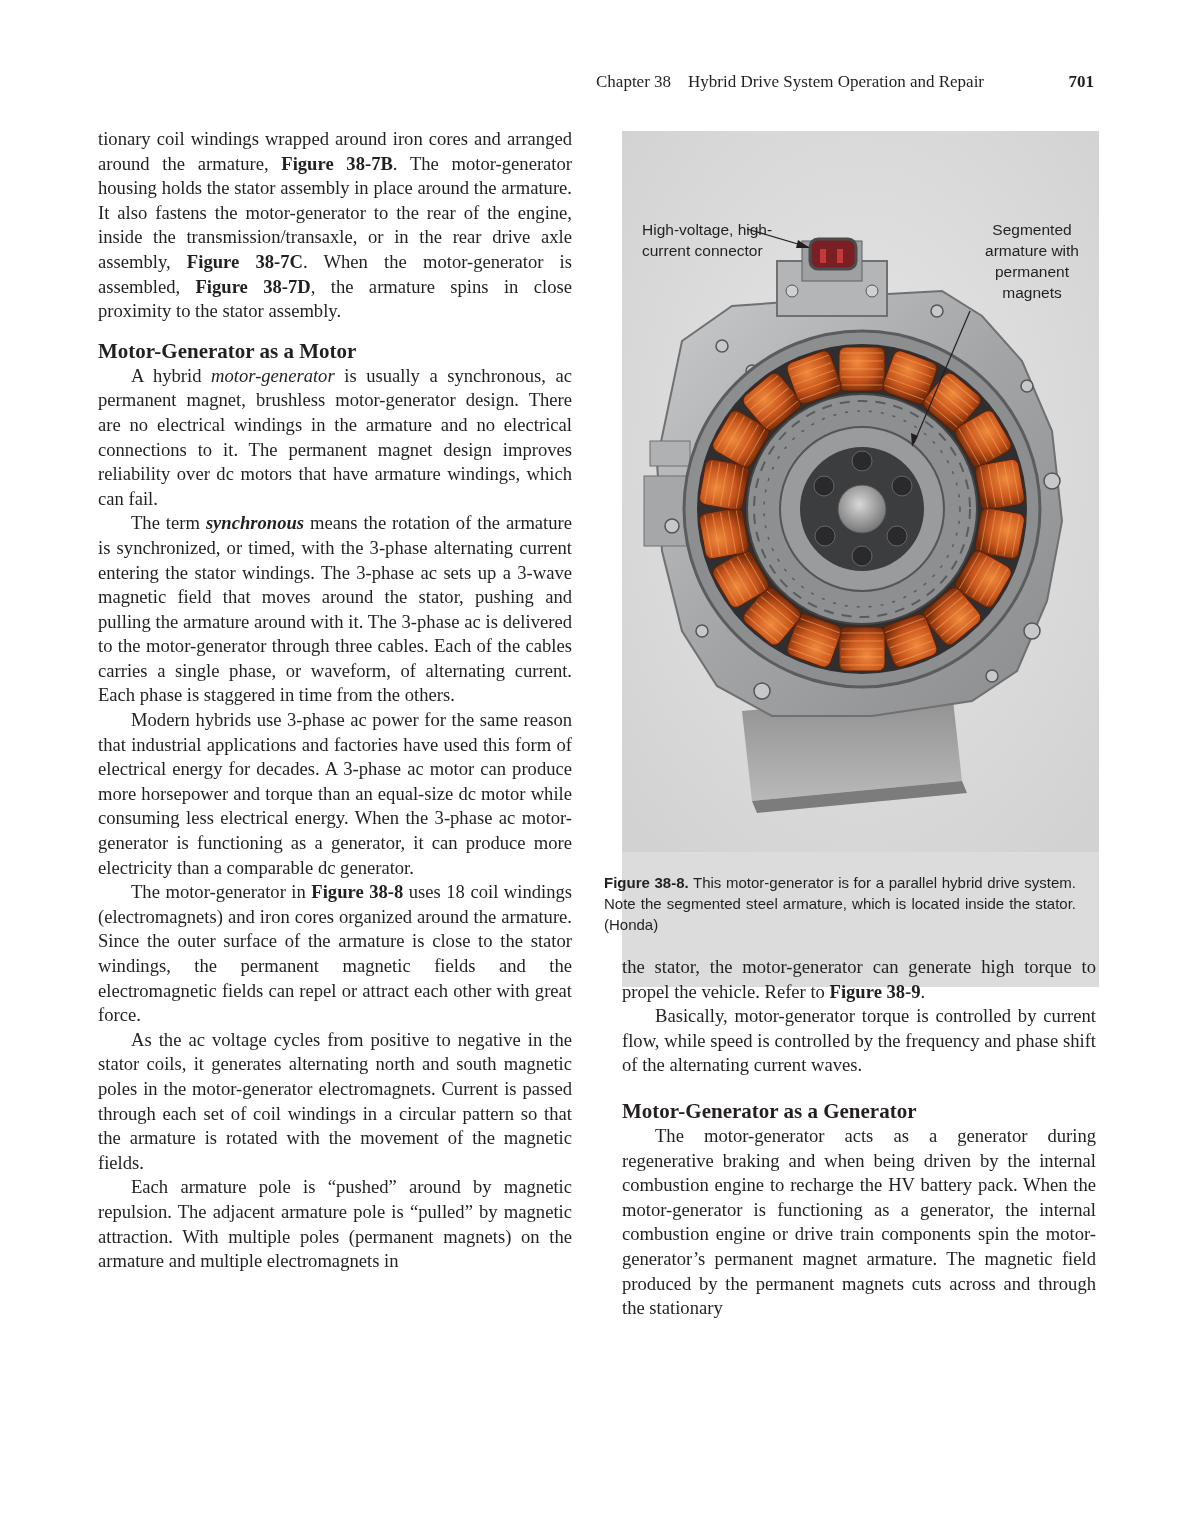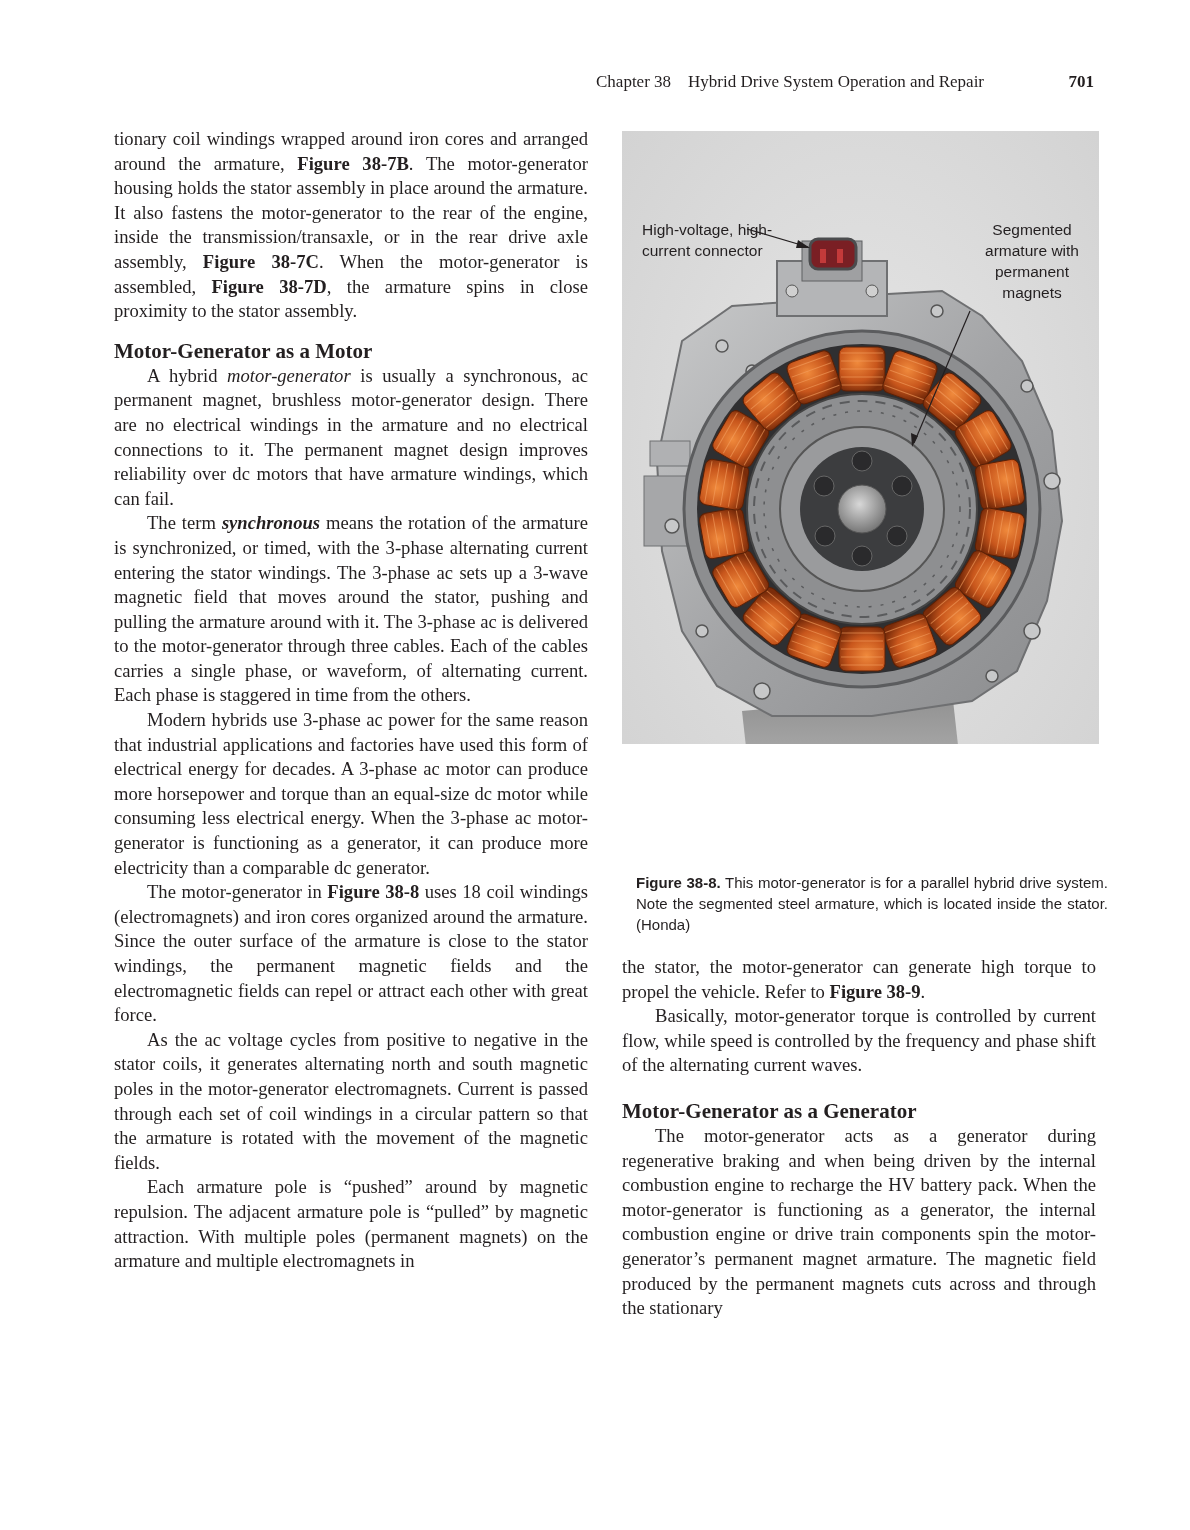--- a/index.html
+++ b/index.html
@@ -5,40 +5,40 @@
   html, body { margin: 0; padding: 0; background: #ffffff; }
   body { width: 1190px; height: 1530px; position: relative; overflow: hidden;
          font-family: "Liberation Serif", serif; color: #231f20; }
   .running-head { position: absolute; top: 70px; left: 596px; width: 500px; height: 24px;
                   font-size: 17px; line-height: 24px; }
   .running-head .chapter { position: absolute; left: 0; }
   .running-head .title { position: absolute; left: 92px; }
   .running-head .page-num { position: absolute; right: 2px; font-weight: bold; }
 
   .col { position: absolute; font-size: 18.6px; line-height: 24.6px; text-align: justify; }
-  .col-left { left: 114px; top: 127px; width: 474px; }
+  .col-left { left: 98px; top: 127px; width: 474px; }
   .col-right { left: 622px; top: 955px; width: 474px; }
   .col p { margin: 0; text-indent: 33px; }
   .col p.noindent { text-indent: 0; }
   .col h2 { margin: 0; font-size: 21px; line-height: 26px; font-weight: bold; }
   .col .gap { height: 14px; }
   .col-right .gap { height: 20px; }
   .b { font-weight: bold; }
   .i { font-style: italic; margin-top: 32px; }
   .bi { font-weight: bold; font-style: italic; }
 
-  .figure { position: absolute; left: 622px; top: 131px; width: 477px; height: 613px;
+  .figure { position: absolute; left: 622px; top: 131px; width: 477px; height: 856px;
             background: #dcdcdc; overflow: hidden; }
   .figure svg { position: absolute; left: 0; top: 0; }
   .fig-label { position: absolute; font-family: "Liberation Sans", sans-serif; font-size: 15.5px;
                line-height: 21px; color: #231f20; }
   .fig-label-hv { left: 20px; top: 88px; width: 140px; }
   .fig-label-seg { left: 343px; top: 88px; width: 134px; text-align: center; }
 
-  .caption { position: absolute; left: 636px; top: 872px; width: 472px;
+  .caption { position: absolute; left: 604px; top: 872px; width: 472px;
              font-family: "Liberation Sans", sans-serif; font-size: 15px; line-height: 21px;
              text-align: justify; color: #231f20; }
   .caption .cap-num { font-weight: bold; }
 </style>
 </head>
 <body>
 
 <div class="running-head">
   <span class="chapter">Chapter 38</span>
   <span class="title">Hybrid Drive System Operation and Repair</span>

